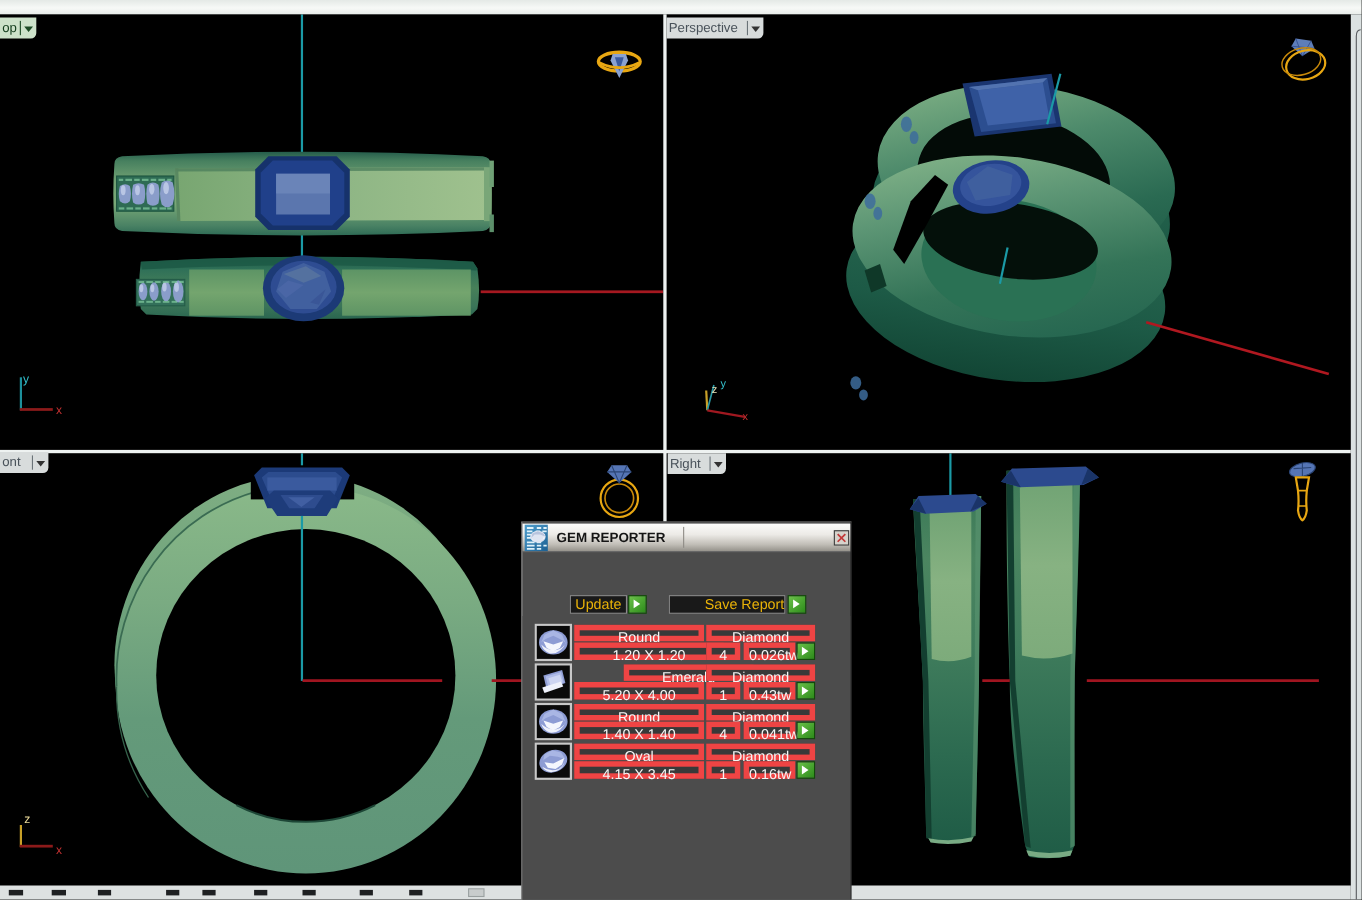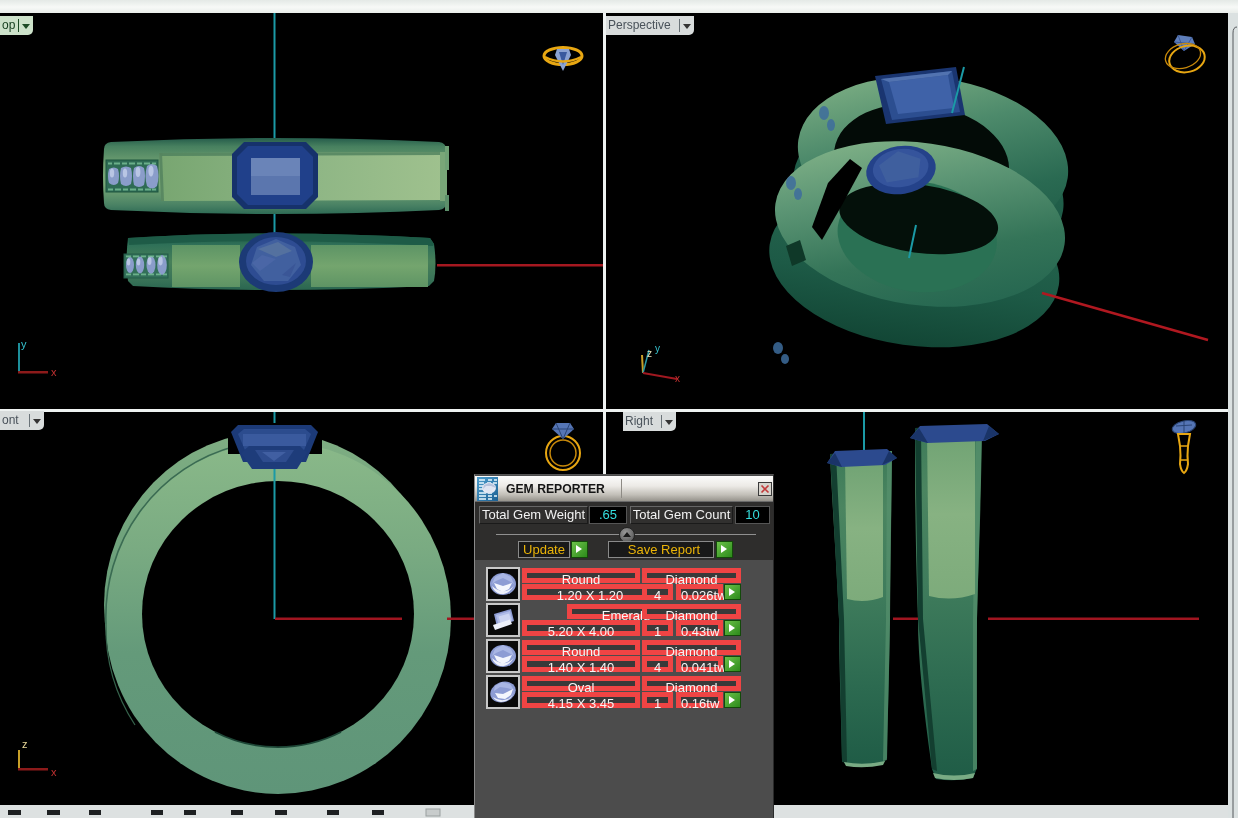--- a/index.html
+++ b/index.html
@@ -18,21 +18,21 @@
     border-bottom-right-radius:5px;color:#49525a;background:#d8dcdc;}
   .vplabel .txt{padding:0 2px 1px 2px;}
   .vplabel .sep{width:1px;height:13px;background:#6a7378;margin:0 1px;}
   .vplabel .tri{width:0;height:0;border-left:4px solid transparent;border-right:4px solid transparent;
     border-top:5px solid #333;margin:2px 3px 0 2px;}
   #lab-top{left:0;top:16px;background:#cde2ca;color:#143d1d;}
   #lab-top .sep{background:#1c4a24;}
   #lab-top .tri{border-top-color:#1c4a24;}
   #lab-persp{left:606px;top:16px;}
   #lab-front{left:0;top:411px;}
-  #lab-right{left:623px;top:412px;}
+  #lab-right{left:607px;top:412px;}
   
   #dlg{left:474px;top:474px;width:300px;height:344px;background:#4c4c4c;border-left:1px solid #8a8a8a;border-right:1px solid #2a2a2a;border-top:1px solid #555;box-sizing:border-box;}
   #dlg-title{position:absolute;left:0;top:1px;width:298px;height:25px;background:linear-gradient(#fcfcfb,#eceae6 40%,#c2bfb8 75%,#96938c);border-bottom:1px solid #6a6a6a;}
   #dlg-ico{position:absolute;left:2px;top:1px;width:21px;height:24px;background:linear-gradient(135deg,#4e9ecd,#1c6093);}
   #dlg-title .t{position:absolute;left:31px;top:6px;font-size:12.2px;font-weight:bold;color:#151515;letter-spacing:0px;}
   #dlg-title .dv{position:absolute;left:146px;top:3px;width:1px;height:19px;background:#8e8b85;}
   #dlg-x{position:absolute;left:283px;top:6px;width:14px;height:14px;background:#d6d3cc;border:1px solid #3a3a3a;box-sizing:border-box;}#dlg-x svg{display:block;margin:0 auto;}
   #dlg-body{position:absolute;left:0;top:27px;width:298px;height:58px;background:#2e2d2c;}
   .dlbox{position:absolute;top:4px;height:18px;box-sizing:border-box;border:1px solid #666;border-bottom-color:#1a1a1a;border-right-color:#1a1a1a;color:#f2f2f2;font-size:13px;text-align:center;line-height:16px;background:#31302f;}
   .dfield{position:absolute;background:#000;border:1px solid #555;box-sizing:border-box;color:#35dede;font-size:13px;text-align:center;}
@@ -446,31 +446,23 @@
         <polygon points="12,6 17,8 19,11 14,9 9,9 6,12 7,8" fill="#b8c4dd"></polygon>
       </svg></div>
       <span class="t">GEM REPORTER</span>
       <span class="dv"></span>
       <div id="dlg-x">
           <svg width="12" height="12" viewBox="0 0 12 12">
             <path d="M2.5,2.5 L9.5,9.5 M9.5,2.5 L2.5,9.5" stroke="#c23a3a" stroke-width="1.6"></path>
           </svg>
         </div>
     </div>
-    <div id="dlg-body">
-      <div class="dlbox" style="left:4px;width:109px;">Total Gem Weight</div>
-      <div class="dfield" style="left:114px;top:4px;width:38px;height:18px;">.65</div>
-      <div class="dlbox" style="left:155px;width:103px;">Total Gem Count</div>
-      <div class="dfield" style="left:260px;top:4px;width:35px;height:18px;">10</div>
-      <div id="divider"></div>
-      <div id="divcirc"></div>
-    </div>
     <div class="btn" style="left:43px;top:66px;width:52px;height:17px;">Update</div>
     <div class="gbtn" style="left:96px;top:66px;"></div>
-    <div class="btn" style="left:133px;top:66px;width:106px;height:17px;text-align:center;padding-left:6px;">Save Report</div>
+    <div class="btn" style="left:133px;top:66px;width:106px;height:17px;text-align:right;padding-left:6px;">Save Report</div>
     <div class="gbtn" style="left:241px;top:66px;"></div>
     <div id="dlg-list">
 
       <div class="grow" style="top:7px;">
         <div class="gic"><svg width="30" height="30" viewBox="0 0 30 30">
           <ellipse cx="15" cy="15" rx="13" ry="11" fill="#8d9cd4"></ellipse>
           <path d="M4,17 Q10,23 18,22 Q25,20 27,14 Q22,26 12,25 Q6,23 4,17Z" fill="#eef1fb"></path>
           <polygon points="15,4 23,8 26,15 21,12 15,9 8,12 4,15 7,8" fill="#a9b6e4"></polygon>
           <polygon points="9,20 15,23 21,20 24,14 15,17 6,14" fill="#f4f6fd"></polygon>
         </svg></div>

